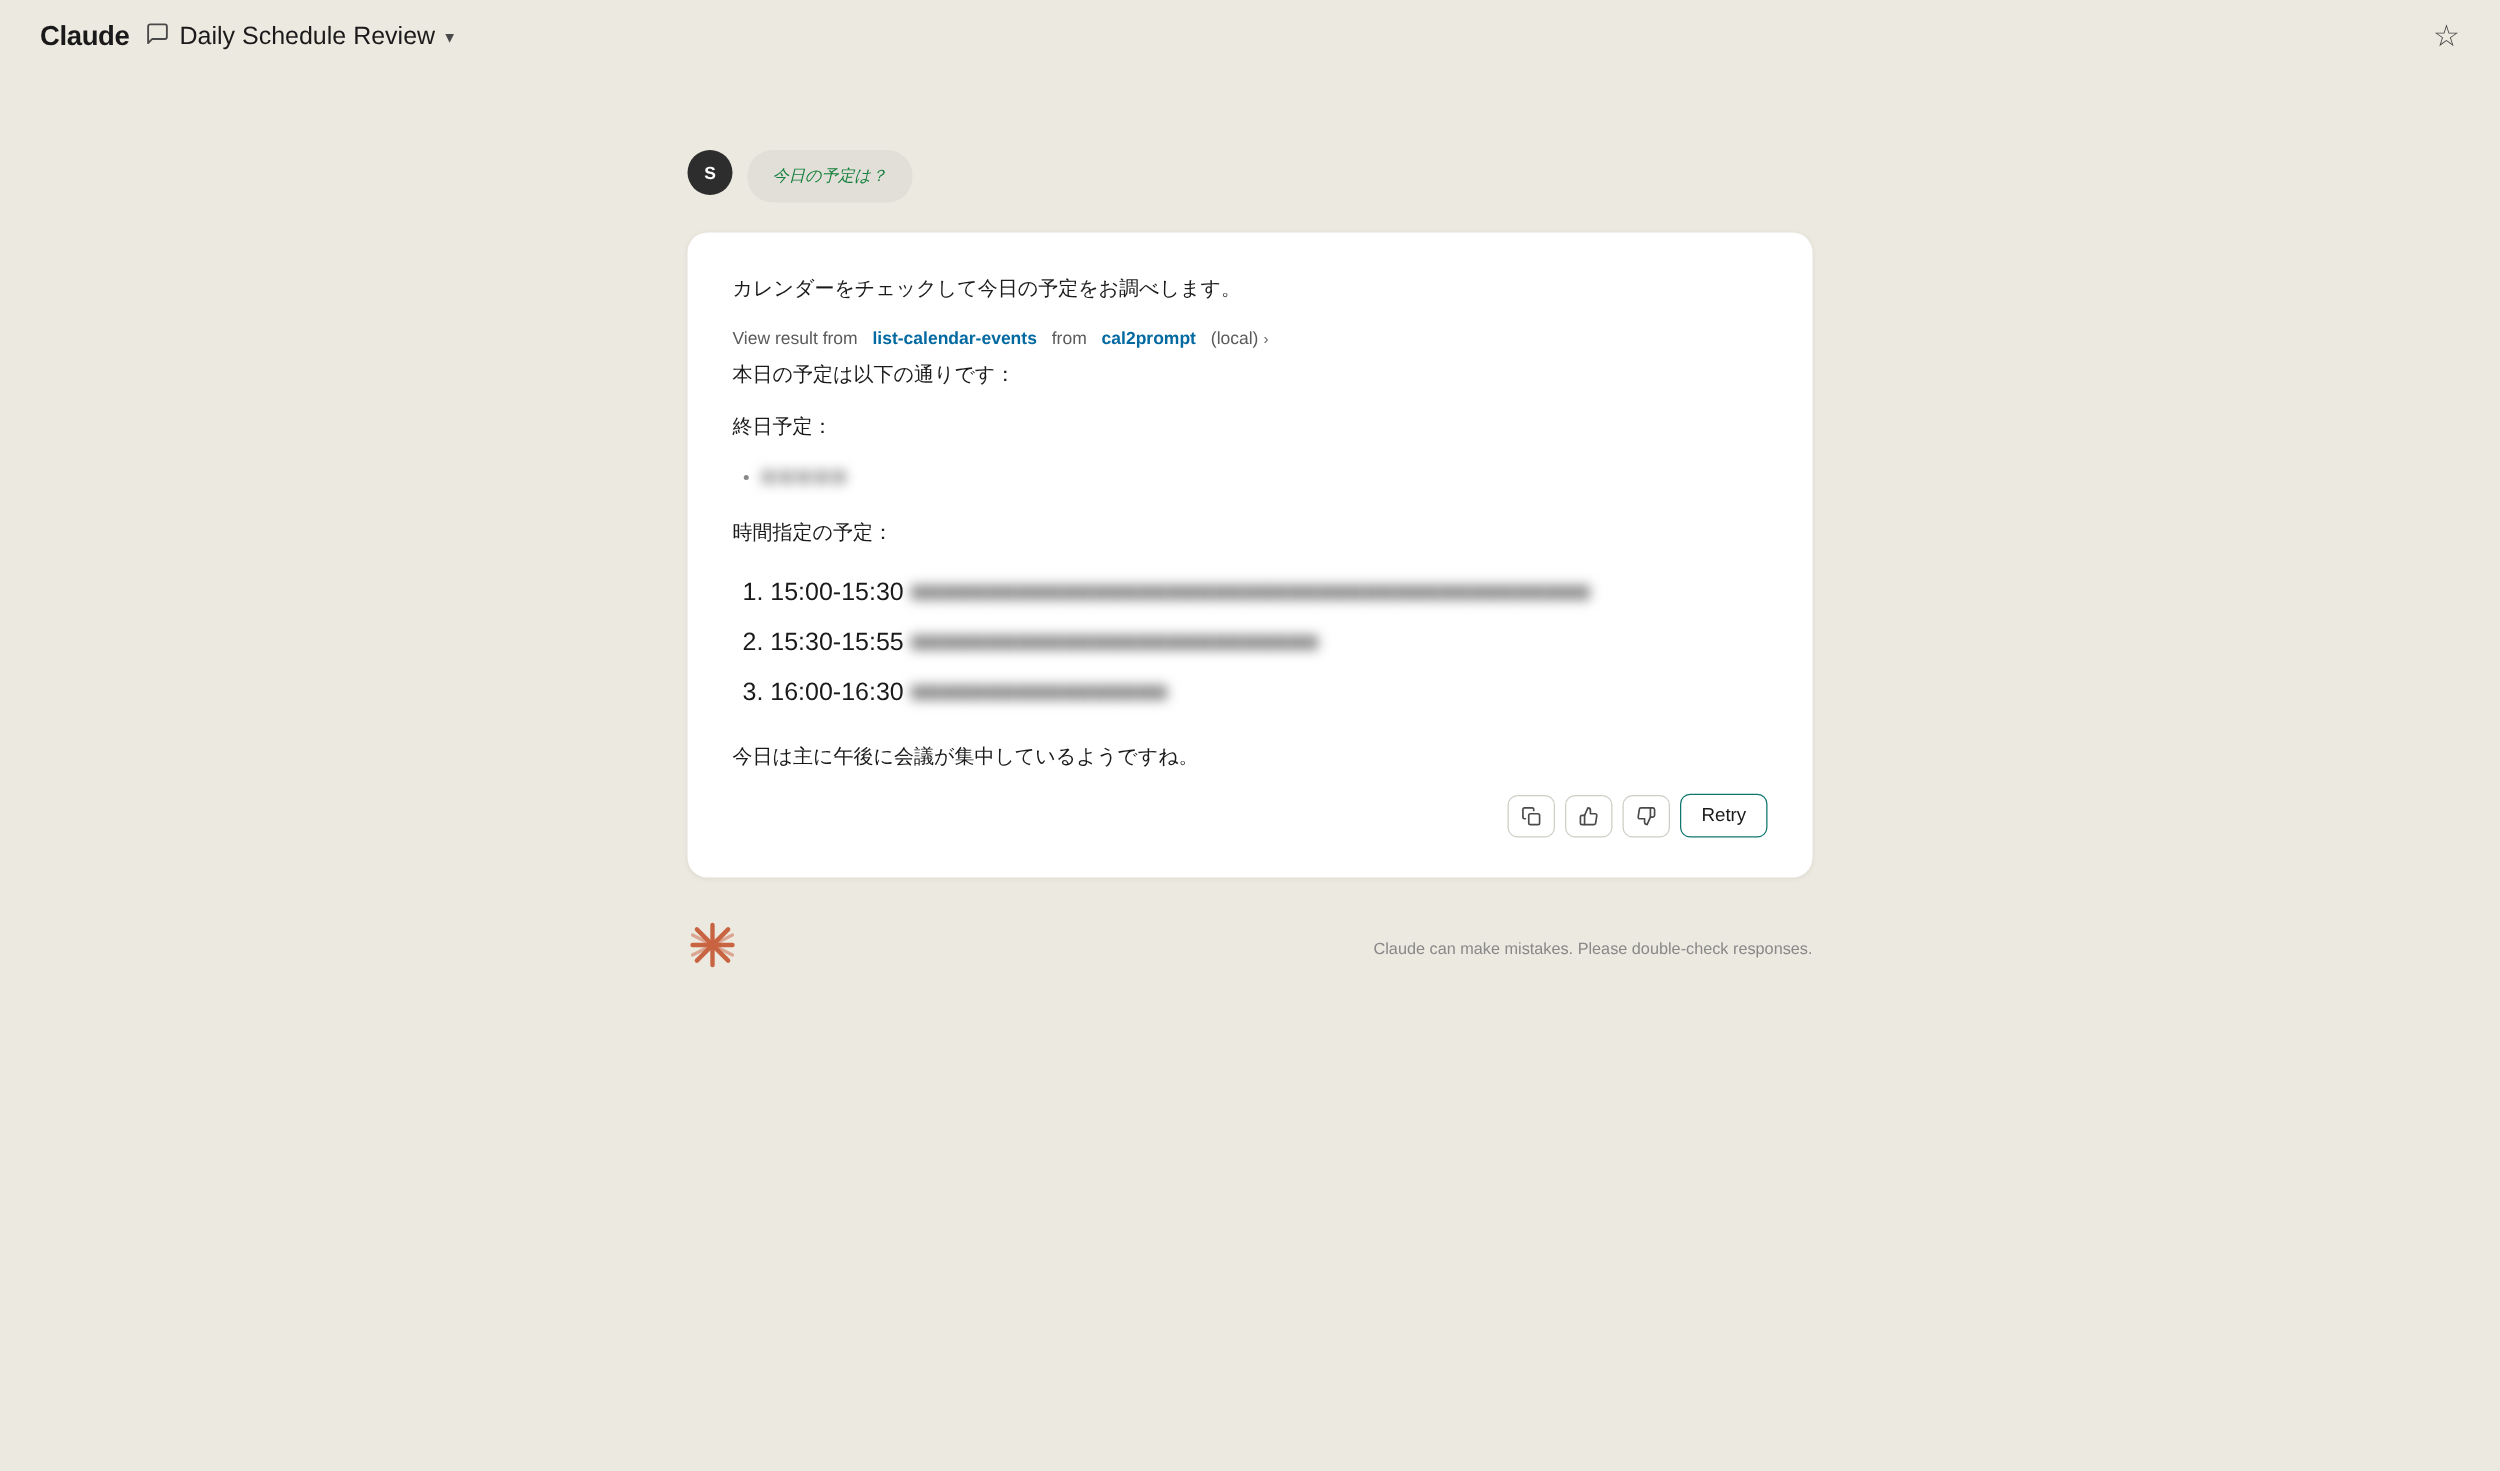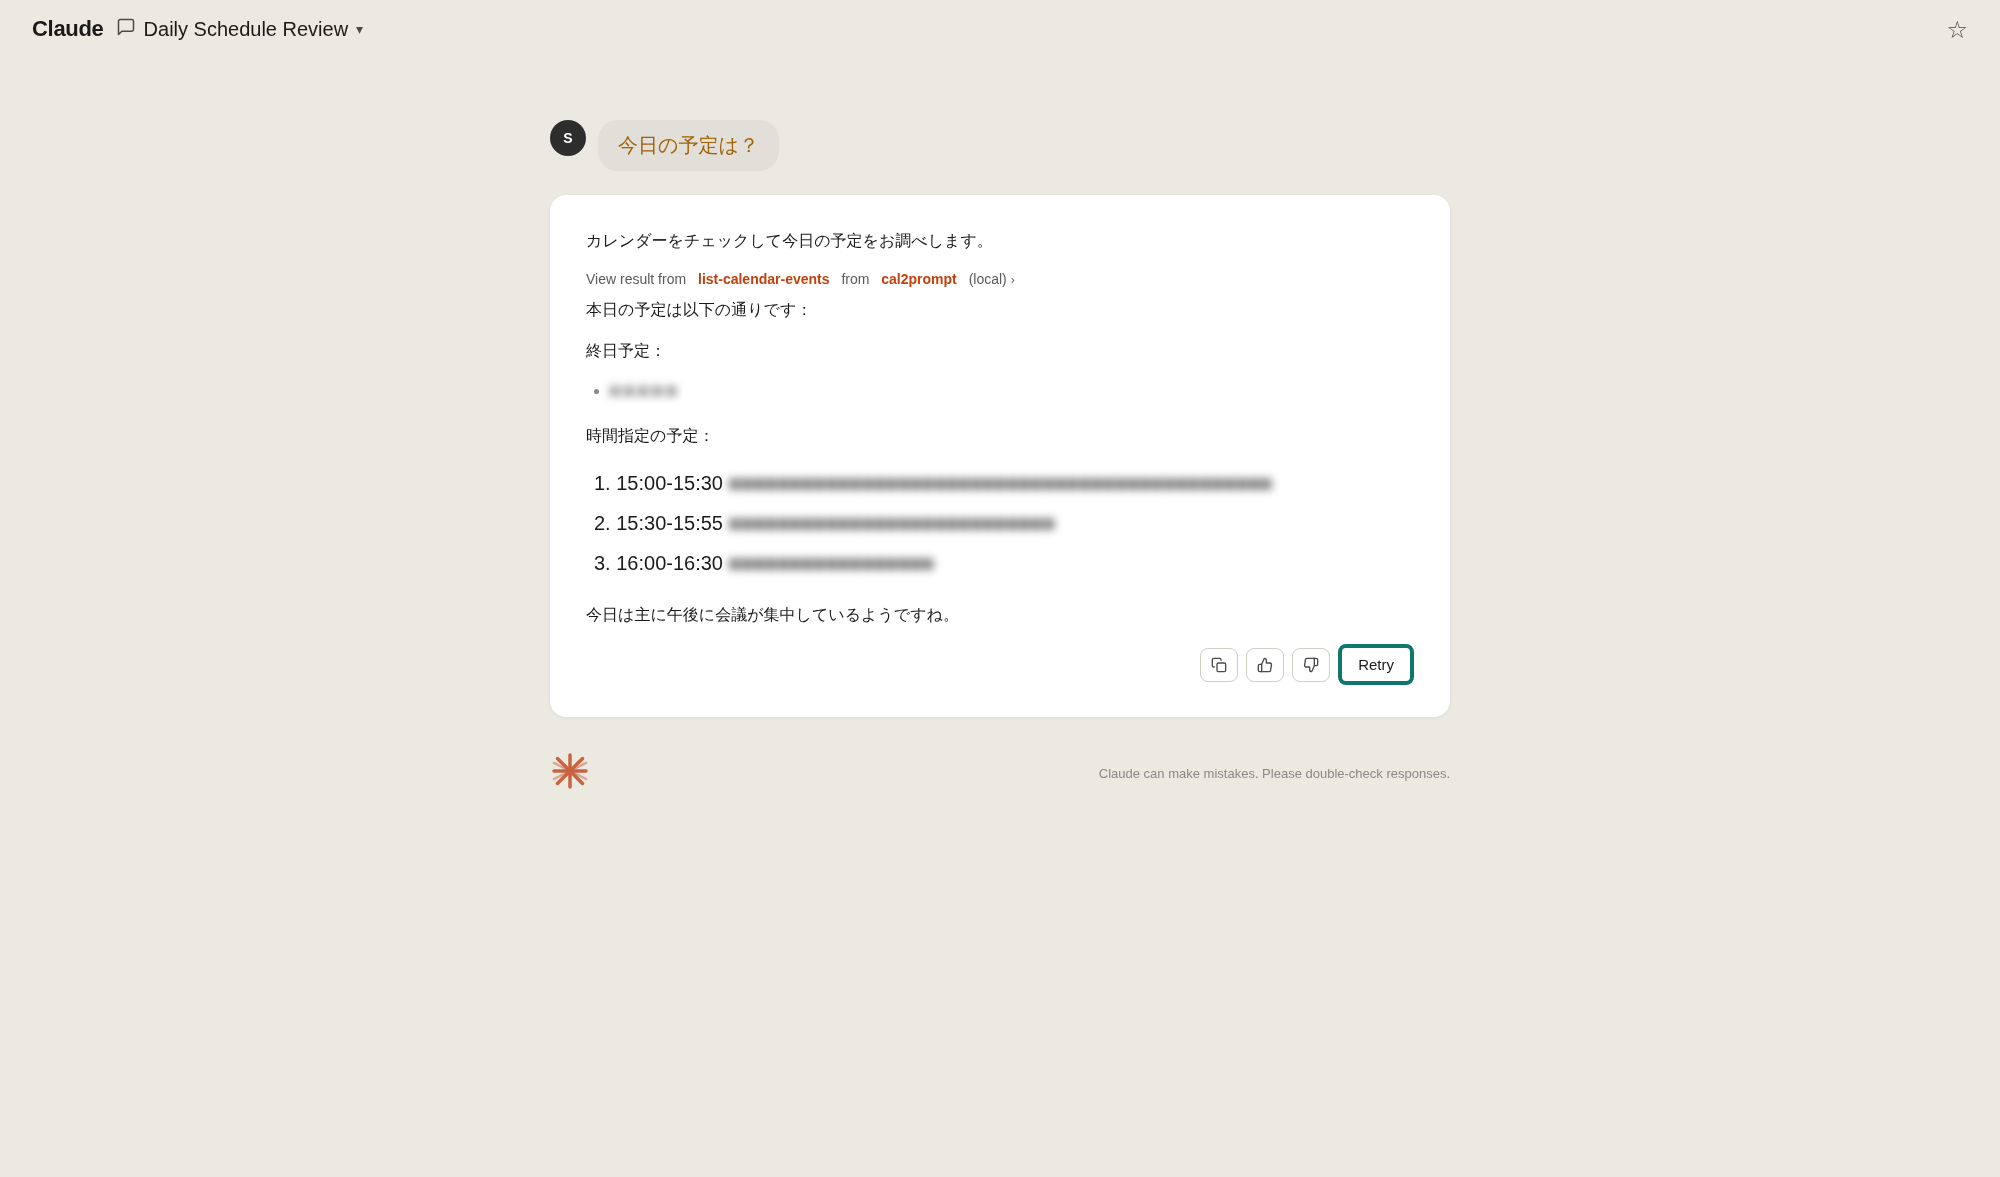--- a/index.html
+++ b/index.html
@@ -113,23 +113,24 @@
       color: white;
       font-size: 14px;
       font-weight: 600;
       flex-shrink: 0;
     }
 
     .user-bubble {
       background-color: #e2dfd8;
       border-radius: 20px;
       padding: 12px 20px;
-      font-size: 20px;
-      color: #a16207;
+      font-size: 13px;
+      color: #15803d;
       max-width: 500px;
+      font-style: italic;
     }
 
     
     .assistant-message {
       background-color: #ffffff;
       border-radius: 16px;
       padding: 32px 36px;
       box-shadow: 0 1px 4px rgba(0,0,0,0.06);
       width: 100%;
     }
@@ -148,21 +149,21 @@
       font-size: 14px;
       color: #5a5a5a;
       margin-bottom: 3px;
       display: flex;
       align-items: center;
       gap: 4px;
     }
 
     .tool-bold {
       font-weight: 700;
-      color: #c2410c;
+      color: #0369a1;
     }
 
     .tool-chevron {
       font-size: 12px;
       color: #666;
     }
 
     .section-heading {
       font-size: 16px;
       font-weight: 500;
@@ -232,21 +233,21 @@
       color: #4a4a4a;
       font-size: 15px;
       display: flex;
       align-items: center;
       justify-content: center;
       transition: background-color 0.15s;
     }
 
     .retry-btn {
       background: none;
-      border: 4px solid #0f766e;
+      border: 1px solid #0f766e;
       border-radius: 8px;
       padding: 8px 16px;
       cursor: pointer;
       color: #1a1a1a;
       font-size: 15px;
       font-weight: 500;
       transition: background-color 0.15s;
     }
 
     .asterisk-svg {

